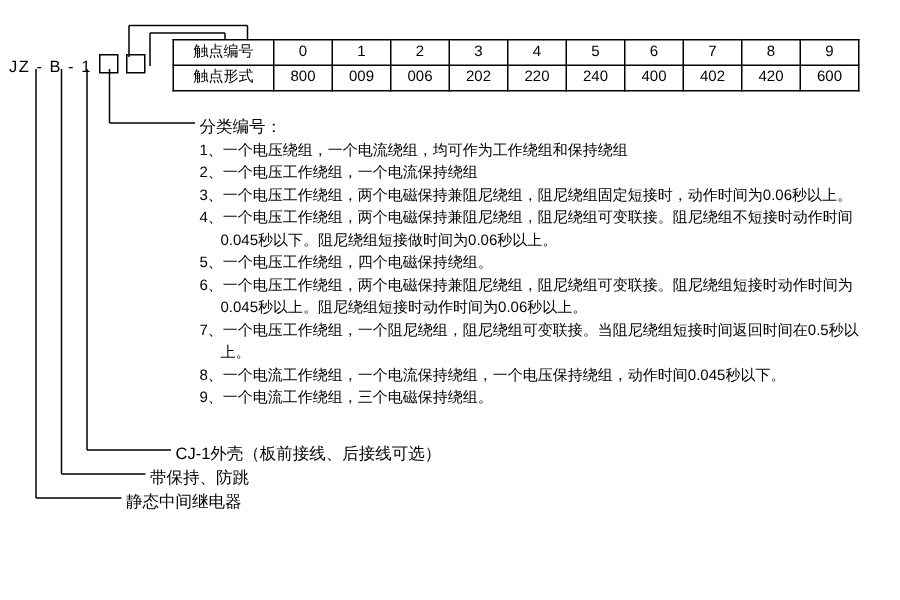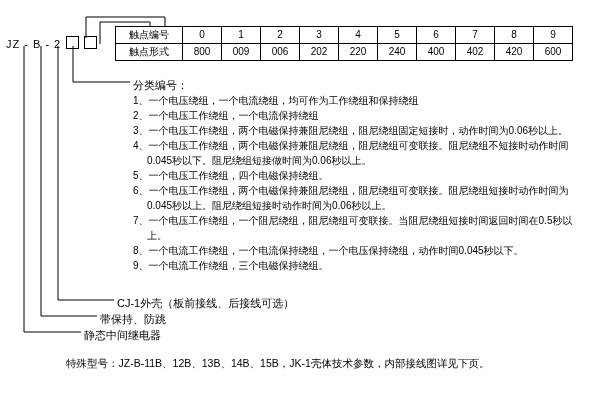--- a/index.html
+++ b/index.html
@@ -137,21 +137,21 @@
     <line x1="58" y1="300" x2="114" y2="300" stroke="#000" stroke-width="1"></line>
 
     <line x1="41" y1="46" x2="41" y2="316" stroke="#000" stroke-width="1"></line>
     <line x1="41" y1="316" x2="97" y2="316" stroke="#000" stroke-width="1"></line>
 
     <line x1="24" y1="46" x2="24" y2="332" stroke="#000" stroke-width="1"></line>
     <line x1="24" y1="332" x2="81" y2="332" stroke="#000" stroke-width="1"></line>
   </svg>
 
   <div class="model-code">
-    <span>JZ - B - 2</span>
+    <span>JZ - B - 1</span>
     <span class="code-box"></span>
     <span class="code-box"></span>
   </div>
 
   <table class="contact-table">
     <tbody>
         <tr>
       <th class="rowhead">触点编号</th>
       <td class="val">0</td>
       <td class="val">1</td>
@@ -191,15 +191,14 @@
     <div class="list-item" style="white-space:normal; padding-left:14px; text-indent:-14px;">6、一个电压工作绕组，两个电磁保持兼阻尼绕组，阻尼绕组可变联接。阻尼绕组短接时动作时间为0.045秒以上。阻尼绕组短接时动作时间为0.06秒以上。</div>
     <div class="list-item" style="white-space:normal; padding-left:14px; text-indent:-14px;">7、一个电压工作绕组，一个阻尼绕组，阻尼绕组可变联接。当阻尼绕组短接时间返回时间在0.5秒以上。</div>
     <div class="list-item">8、一个电流工作绕组，一个电流保持绕组，一个电压保持绕组，动作时间0.045秒以下。</div>
     <div class="list-item">9、一个电流工作绕组，三个电磁保持绕组。</div>
   </div>
 
   <div class="ann ann-case">CJ-1外壳（板前接线、后接线可选）</div>
   <div class="ann ann-band">带保持、防跳</div>
   <div class="ann ann-relay">静态中间继电器</div>
 
-  <div class="ann ann-special">特殊型号：JZ-B-11B、12B、13B、14B、15B，JK-1壳体技术参数，内部接线图详见下页。</div>
 
 </div>
 
 </body></html>

